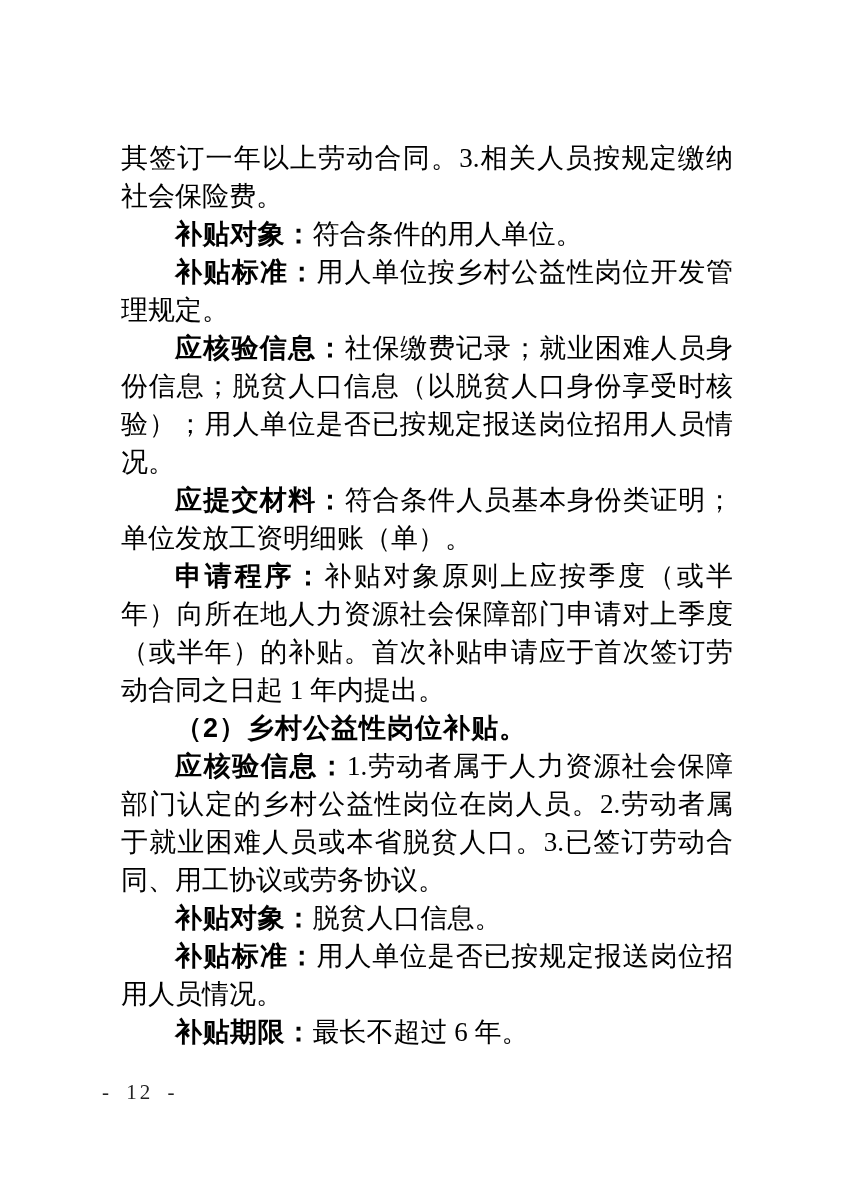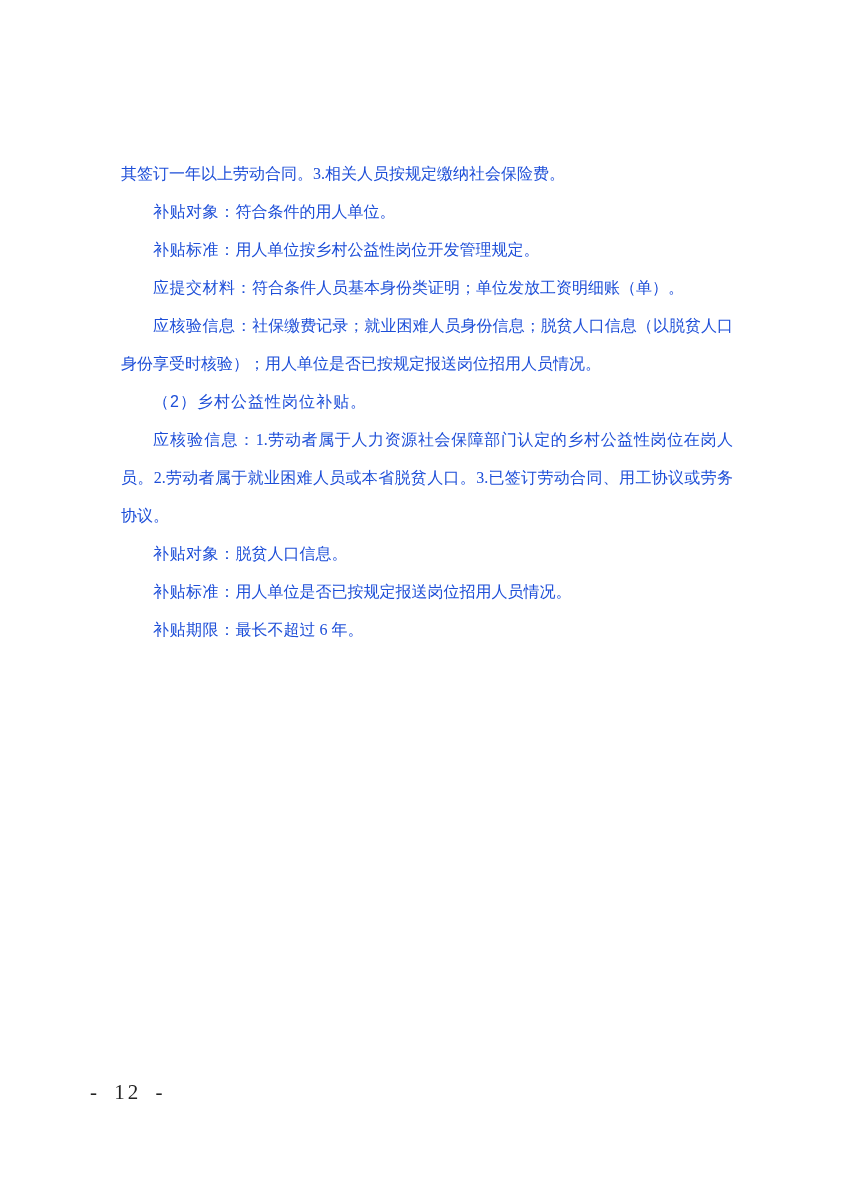--- a/index.html
+++ b/index.html
@@ -12,51 +12,51 @@
     width: 850px;
     height: 1202px;
     margin: 0 auto;
     background: #ffffff;
     overflow: hidden;
     font-family: "Liberation Serif", "DejaVu Serif", serif;
   }
   .content {
     position: absolute;
     left: 121px;
-    top: 155px;
+    top: 139px;
     width: 612px;
-    font-size: 16px;
+    font-size: 27px;
     line-height: 38px;
-    color: #1d4ed8;
+    color: #000000;
     text-align: justify;
   }
   .content p {
     margin: 0;
     padding: 0;
   }
   p.para-indent {
     text-indent: 2em;
   }
   p.para-flush {
     text-indent: 0;
   }
   .label {
     font-family: "Liberation Sans", "DejaVu Sans", sans-serif;
-    font-weight: 400;
+    font-weight: 700;
     letter-spacing: 0.5px;
   }
   p.para-heading .label {
     letter-spacing: 1px;
   }
   .para-text {
     font-weight: 400;
   }
   .footer-page-number {
     position: absolute;
-    left: 90px;
+    left: 102px;
     top: 1080px;
     font-size: 21px;
     color: #232323;
     letter-spacing: 3px;
     word-spacing: 6px;
     font-family: "Liberation Serif", "DejaVu Serif", serif;
   }
 </style>
 </head>
 <body>
@@ -65,24 +65,25 @@
 
   <div class="content">
 
     <p class="para-flush"><span class="label"></span><span class="para-text">其签订一年以上劳动合同。3.相关人员按规定缴纳社会保险费。</span></p>
 
     <p class="para-indent"><span class="label">补贴对象：</span><span class="para-text">符合条件的用人单位。</span></p>
 
     <p class="para-indent"><span class="label">补贴标准：</span><span class="para-text">用人单位按乡村公益性岗位开发管理规定。</span></p>
 
 
+    <p class="para-indent"><span class="label">应核验信息：</span><span class="para-text">社保缴费记录；就业困难人员身份信息；脱贫人口信息（以脱贫人口身份享受时核验）；用人单位是否已按规定报送岗位招用人员情况。</span></p>
+
     <p class="para-indent"><span class="label">应提交材料：</span><span class="para-text">符合条件人员基本身份类证明；单位发放工资明细账（单）。</span></p>
 
-    <p class="para-indent"><span class="label">应核验信息：</span><span class="para-text">社保缴费记录；就业困难人员身份信息；脱贫人口信息（以脱贫人口身份享受时核验）；用人单位是否已按规定报送岗位招用人员情况。</span></p>
-
+    <p class="para-indent"><span class="label">申请程序：</span><span class="para-text">补贴对象原则上应按季度（或半年）向所在地人力资源社会保障部门申请对上季度（或半年）的补贴。首次补贴申请应于首次签订劳动合同之日起 1 年内提出。</span></p>
 
     <p class="para-indent para-heading"><span class="label">（2）乡村公益性岗位补贴。</span><span class="para-text"></span></p>
 
     <p class="para-indent"><span class="label">应核验信息：</span><span class="para-text">1.劳动者属于人力资源社会保障部门认定的乡村公益性岗位在岗人员。2.劳动者属于就业困难人员或本省脱贫人口。3.已签订劳动合同、用工协议或劳务协议。</span></p>
 
     <p class="para-indent"><span class="label">补贴对象：</span><span class="para-text">脱贫人口信息。</span></p>
 
     <p class="para-indent"><span class="label">补贴标准：</span><span class="para-text">用人单位是否已按规定报送岗位招用人员情况。</span></p>
 
     <p class="para-indent"><span class="label">补贴期限：</span><span class="para-text">最长不超过 6 年。</span></p>

